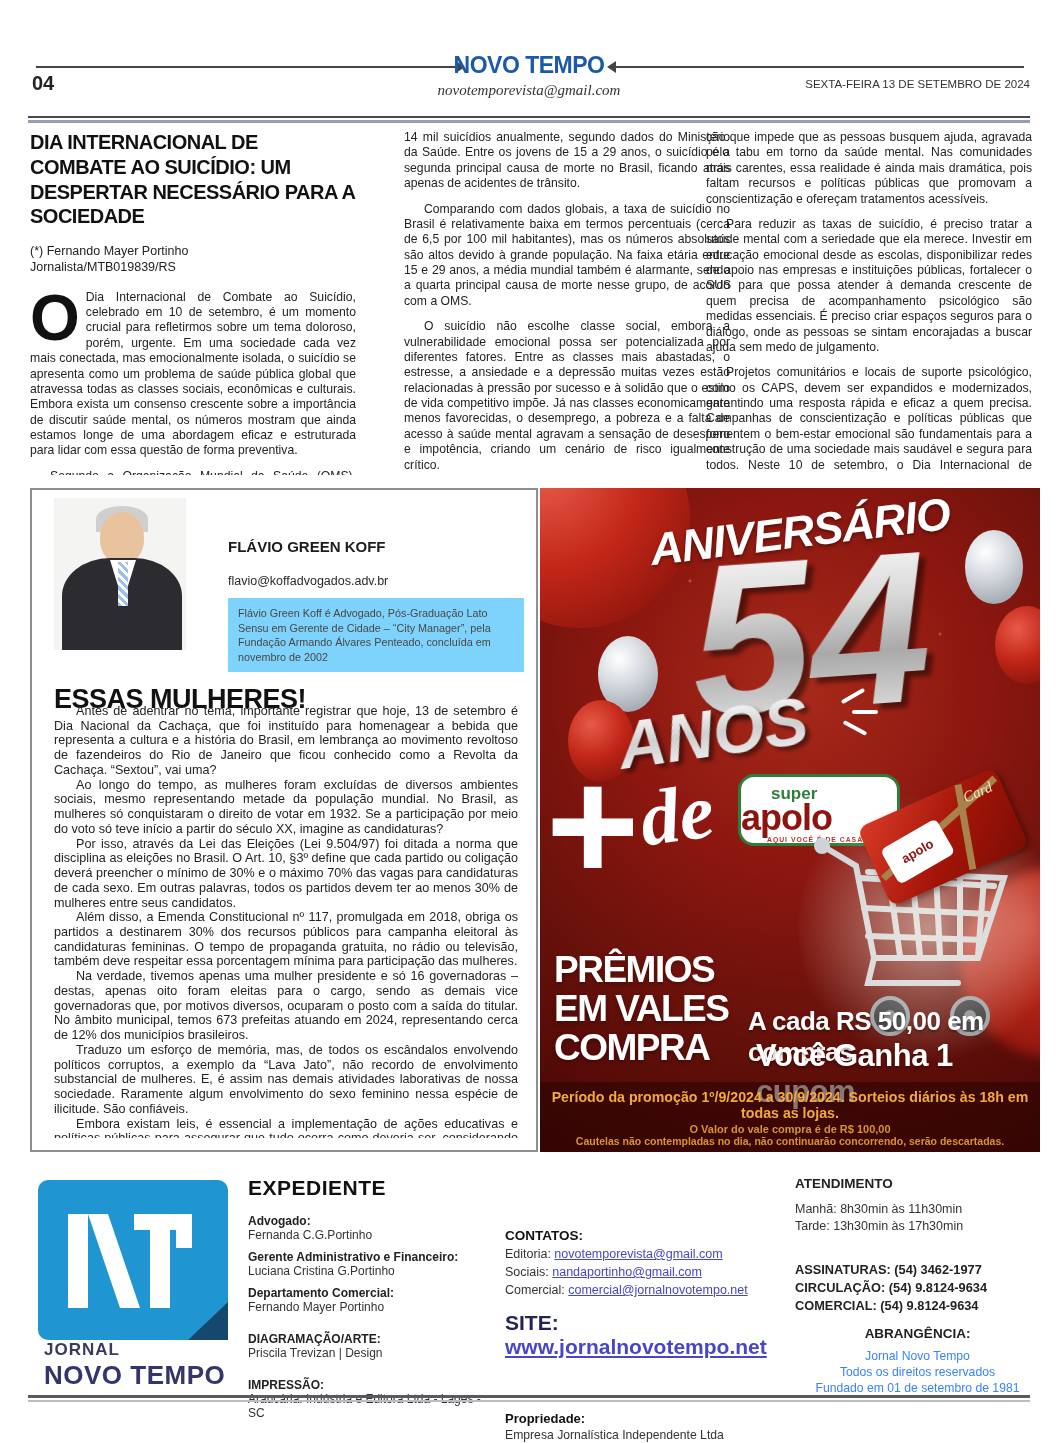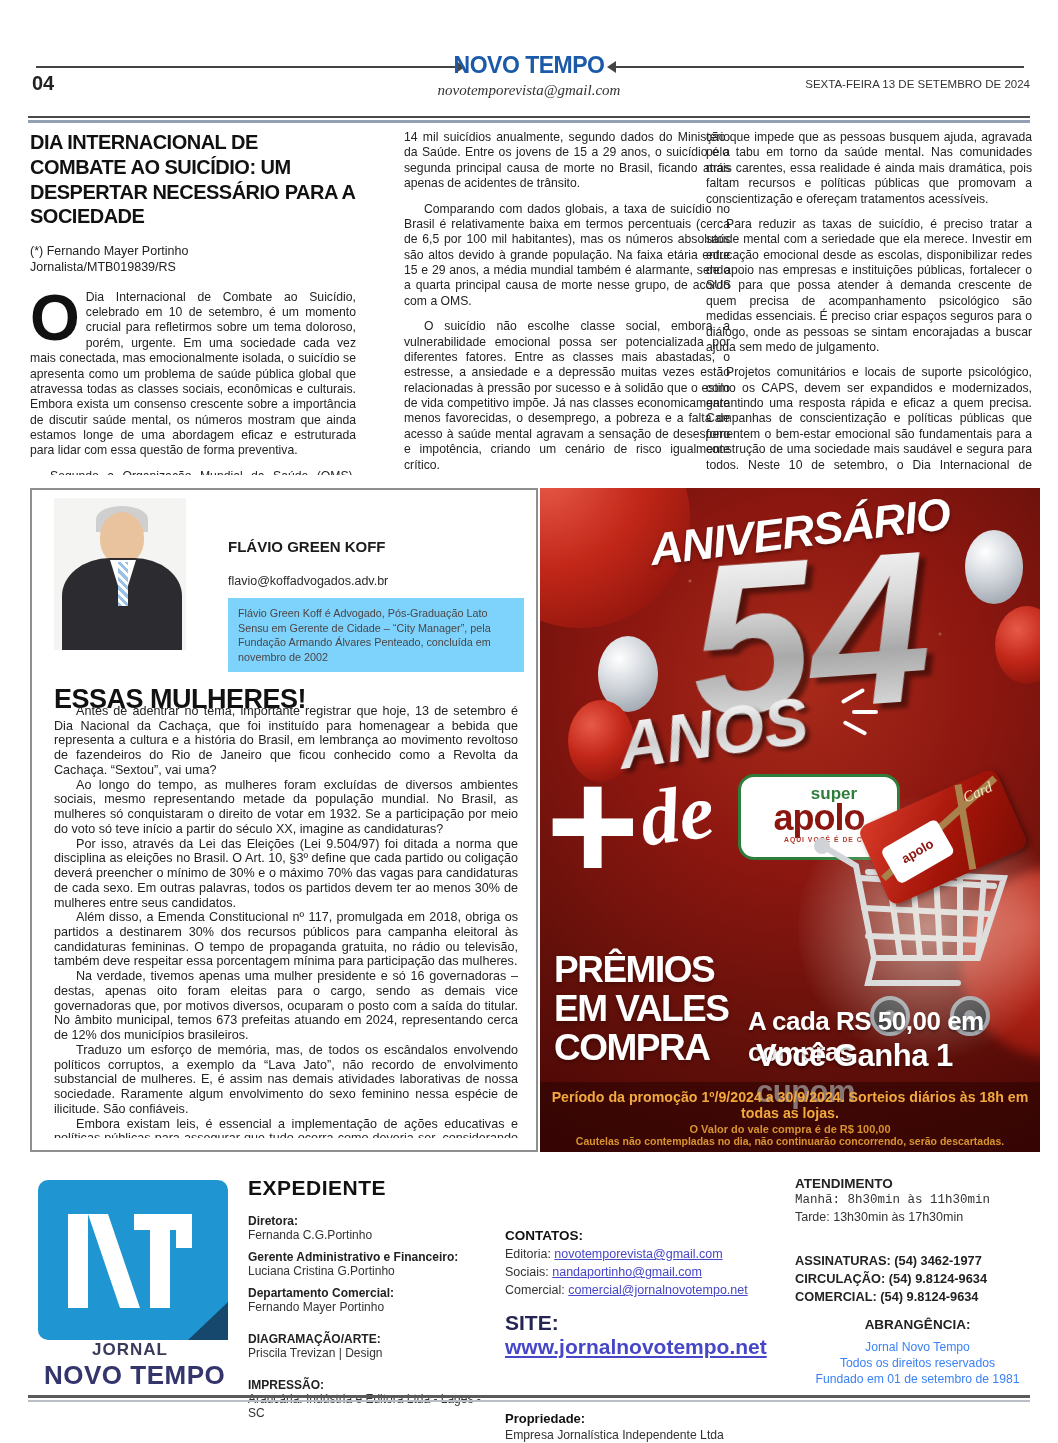--- a/index.html
+++ b/index.html
@@ -69,22 +69,22 @@
       filter:drop-shadow(6px 6px 2px rgba(0,0,0,.45));}
   .ad-anos{position:absolute;left:48px;top:212px;width:250px;text-align:center;
       font-size:66px;font-weight:800;font-style:italic;transform:rotate(-8deg);line-height:1;
       background:linear-gradient(180deg,#ffffff 0%,#cfcfcf 50%,#f2f2f2 100%);
       -webkit-background-clip:text;background-clip:text;color:transparent;
       filter:drop-shadow(4px 4px 2px rgba(0,0,0,.45));}
   .burst{position:absolute;width:26px;height:4px;background:#fff;border-radius:2px;}
   .ad-plus{position:absolute;left:6px;top:258px;font-size:160px;font-weight:800;line-height:1;color:#fff;}
   .ad-de{position:absolute;left:100px;top:282px;font-family:"Liberation Serif",serif;font-style:italic;
       font-size:78px;font-weight:700;color:#fff;transform:rotate(-8deg);}
-  .apolo-box{position:absolute;left:198px;top:286px;width:162px;height:86px;background:#fff;
-      border:3px solid #2e7d3a;border-radius:16px;text-align:center;box-sizing:border-box;}
+  .apolo-box{position:absolute;left:198px;top:286px;width:162px;height:72px;background:#fff;
+      border:3px solid #2e7d3a;border-radius:16px;box-sizing:border-box;}
   .apolo-super{font-size:17px;font-weight:700;color:#2e7d3a;line-height:1;margin-top:8px;margin-left:30px;}
   .apolo-name{font-size:36px;font-weight:800;color:#8c1510;line-height:0.9;letter-spacing:-1px;}
   .apolo-tag{font-size:6.8px;font-weight:700;color:#b03326;letter-spacing:1px;margin-top:2px;margin-left:26px;}
   .cart-wrap{position:absolute;left:268px;top:320px;width:240px;height:250px;}
   .cart-glow{position:absolute;left:-10px;top:-20px;width:260px;height:280px;border-radius:50%;
       background:radial-gradient(circle,rgba(255,245,230,.55) 0%,rgba(255,245,230,0) 70%);}
   .apolo-card{position:absolute;left:60px;top:-14px;width:150px;height:86px;border-radius:10px;
       transform:rotate(-24deg);
       background:linear-gradient(135deg,#d93a28 0%,#a31408 55%,#7c0d05 100%);box-shadow:2px 3px 6px rgba(0,0,0,.4);}
   .card-ribbon1{position:absolute;left:0;top:30px;width:150px;height:7px;background:#a8824a;transform:rotate(-18deg);}
@@ -104,21 +104,21 @@
   .ad-band{position:absolute;left:0;bottom:0;width:500px;height:70px;background:rgba(38,3,2,.55);
       text-align:center;}
   .ad-band .l1{font-size:14.2px;font-weight:700;color:#f2a93d;margin-top:7px;}
   .ad-band .l2{font-size:11px;font-weight:700;color:#d8932f;margin-top:2px;}
   .ad-band .l3{font-size:10.5px;font-weight:700;color:#d8932f;}
   .ad-band .l4{font-size:14.5px;font-weight:700;color:#ece0cf;margin-top:3px;}
 
   
   .footer{position:absolute;left:0;top:1168px;width:1058px;height:240px;}
   .nt-logo{position:absolute;left:38px;top:12px;}
-  .nt-jornal{position:absolute;left:44px;top:172px;font-size:17px;font-weight:700;color:#3a3a5c;letter-spacing:1px;margin-left:48px;}
+  .nt-jornal{position:absolute;left:44px;top:172px;font-size:17px;font-weight:700;color:#3a3a5c;letter-spacing:1px;}
   .nt-novotempo{position:absolute;left:44px;top:192px;font-size:26px;font-weight:700;color:#35356e;letter-spacing:0.5px;}
   .exped{position:absolute;left:248px;top:8px;width:250px;}
   .exped h2{font-size:21px;font-weight:700;color:#111;margin:0 0 14px 0;letter-spacing:0.5px;}
   .exp-label{font-size:12px;font-weight:700;color:#222;margin-top:8px;}
   .exp-val{font-size:12px;color:#333;}
   .contatos{position:absolute;left:505px;top:8px;width:290px;}
   .contatos .head{font-size:13.5px;font-weight:700;color:#111;margin-top:52px;}
   .contact-line{font-size:12.5px;color:#333;margin-top:4px;}
   .contact-line:first-of-type{margin-top:14px;}
   .link{color:#4646c8;text-decoration:underline;}
@@ -281,21 +281,21 @@
       <polygon points="50,34 70,34 102,128 82,128" fill="#fff"></polygon>
       <rect x="96" y="34" width="58" height="16" fill="#fff"></rect>
       <rect x="112" y="34" width="20" height="94" fill="#fff"></rect>
       <rect x="138" y="34" width="16" height="34" fill="#fff"></rect>
     </svg>
     <div class="nt-jornal">JORNAL</div>
     <div class="nt-novotempo">NOVO TEMPO</div>
 
     <div class="exped">
       <h2>EXPEDIENTE</h2>
-      <div class="exp-label">Diretora:</div>
+      <div class="exp-label">Advogado:</div>
       <div class="exp-val">Fernanda C.G.Portinho</div>
       <div class="exp-label">Gerente Administrativo e Financeiro:</div>
       <div class="exp-val">Luciana Cristina G.Portinho</div>
       <div class="exp-label">Departamento Comercial:</div>
       <div class="exp-val">Fernando Mayer Portinho</div>
       <div class="exp-label" style="margin-top:18px;">DIAGRAMAÇÃO/ARTE:</div>
       <div class="exp-val">Priscila Trevizan | Design</div>
       <div class="exp-label" style="margin-top:18px;">IMPRESSÃO:</div>
       <div class="exp-val">Araucária: Indústria e Editora Ltda - Lages - SC</div>
     </div>
@@ -320,21 +320,21 @@
       </div>
       <div class="prop">
         <div class="head">Propriedade:</div>
         <div>Empresa Jornalística Independente Ltda</div>
 
       </div>
     </div>
 
     <div class="atend">
       <div class="head">ATENDIMENTO</div>
-      <div class="line" style="margin-top:1px;font-family:Liberation Mono, monospace;">Manhã: 8h30min às 11h30min</div>
+      <div class="line" style="margin-top:10px;">Manhã: 8h30min às 11h30min</div>
       <div class="line">Tarde: 13h30min às 17h30min</div>
       <div class="phones">
         <div class="line"><b>ASSINATURAS: (54)  3462-1977</b></div>
         <div class="line"><b>CIRCULAÇÃO:  (54) 9.8124-9634</b></div>
         <div class="line"><b>COMERCIAL:   (54) 9.8124-9634</b></div>
       </div>
       <div class="abrang">
         <div class="head">ABRANGÊNCIA:</div>
       </div>
       <div class="legal">

